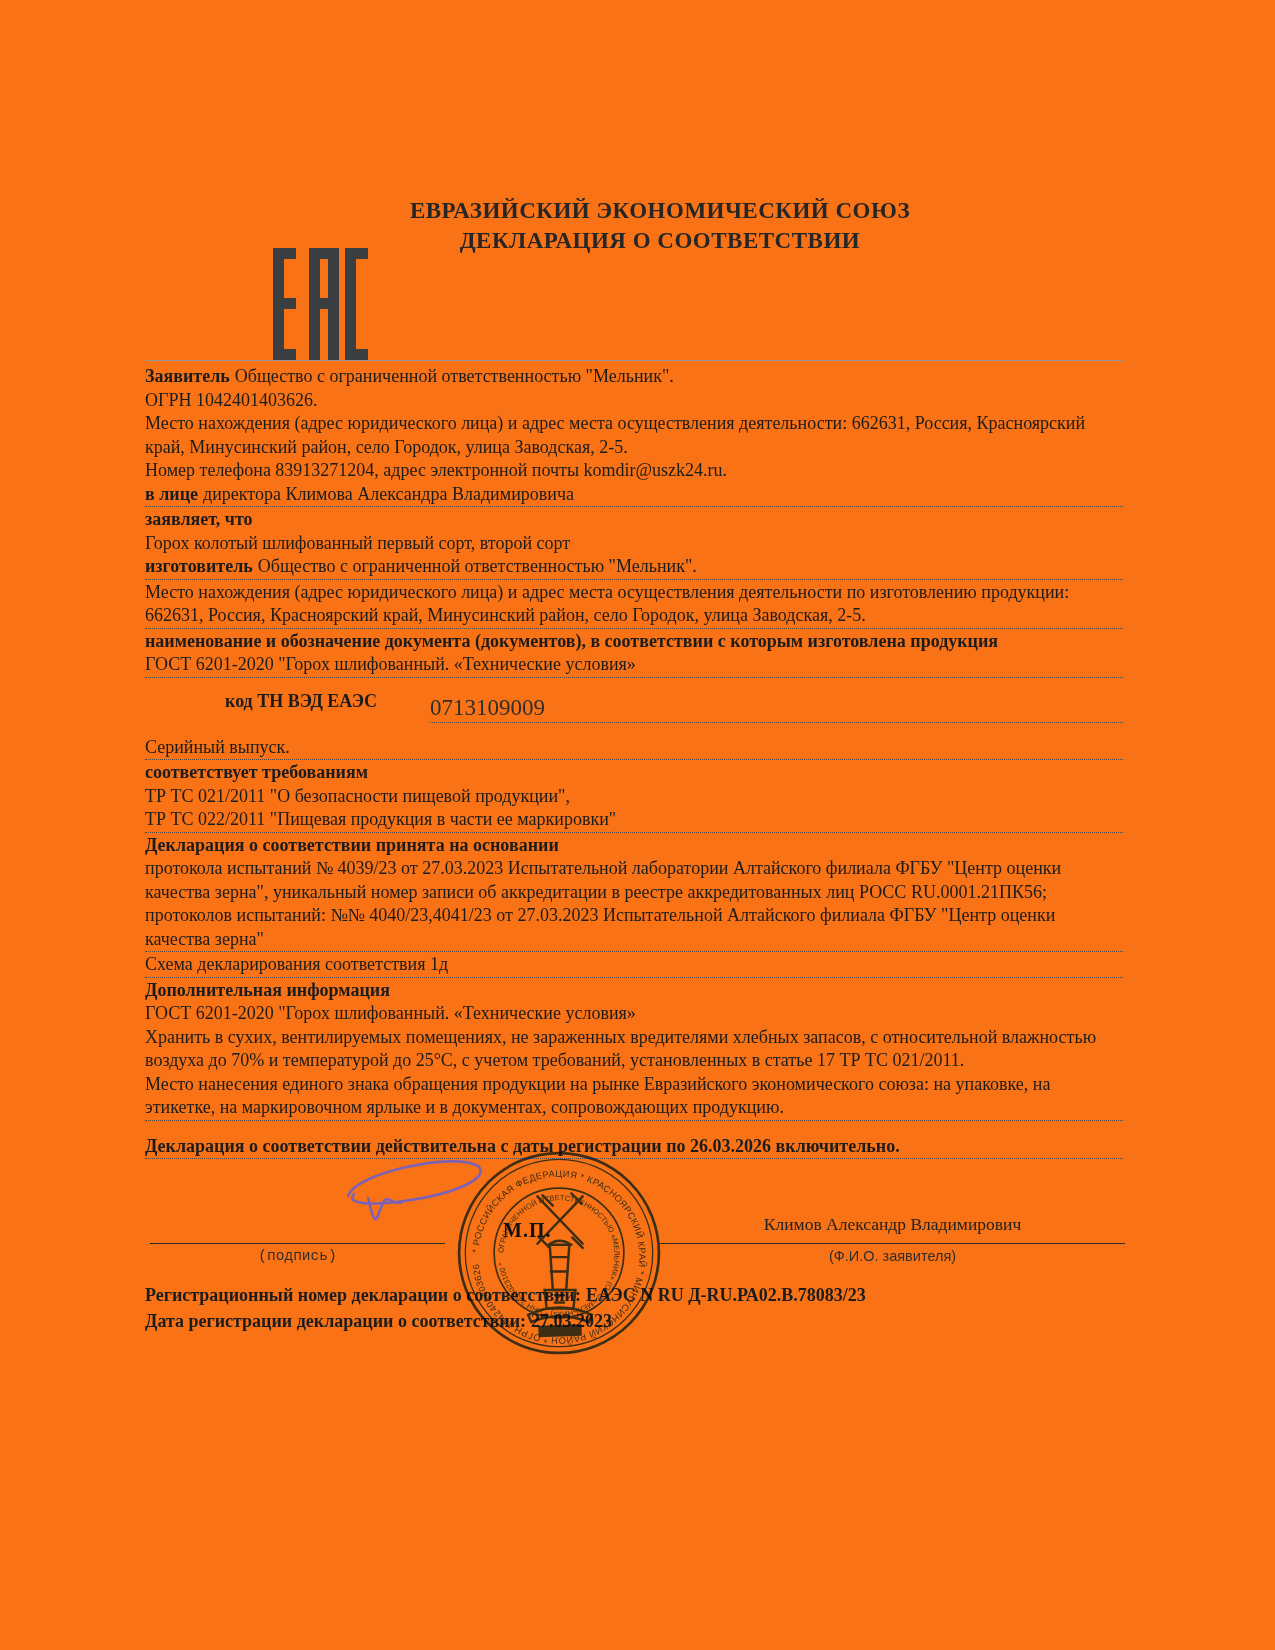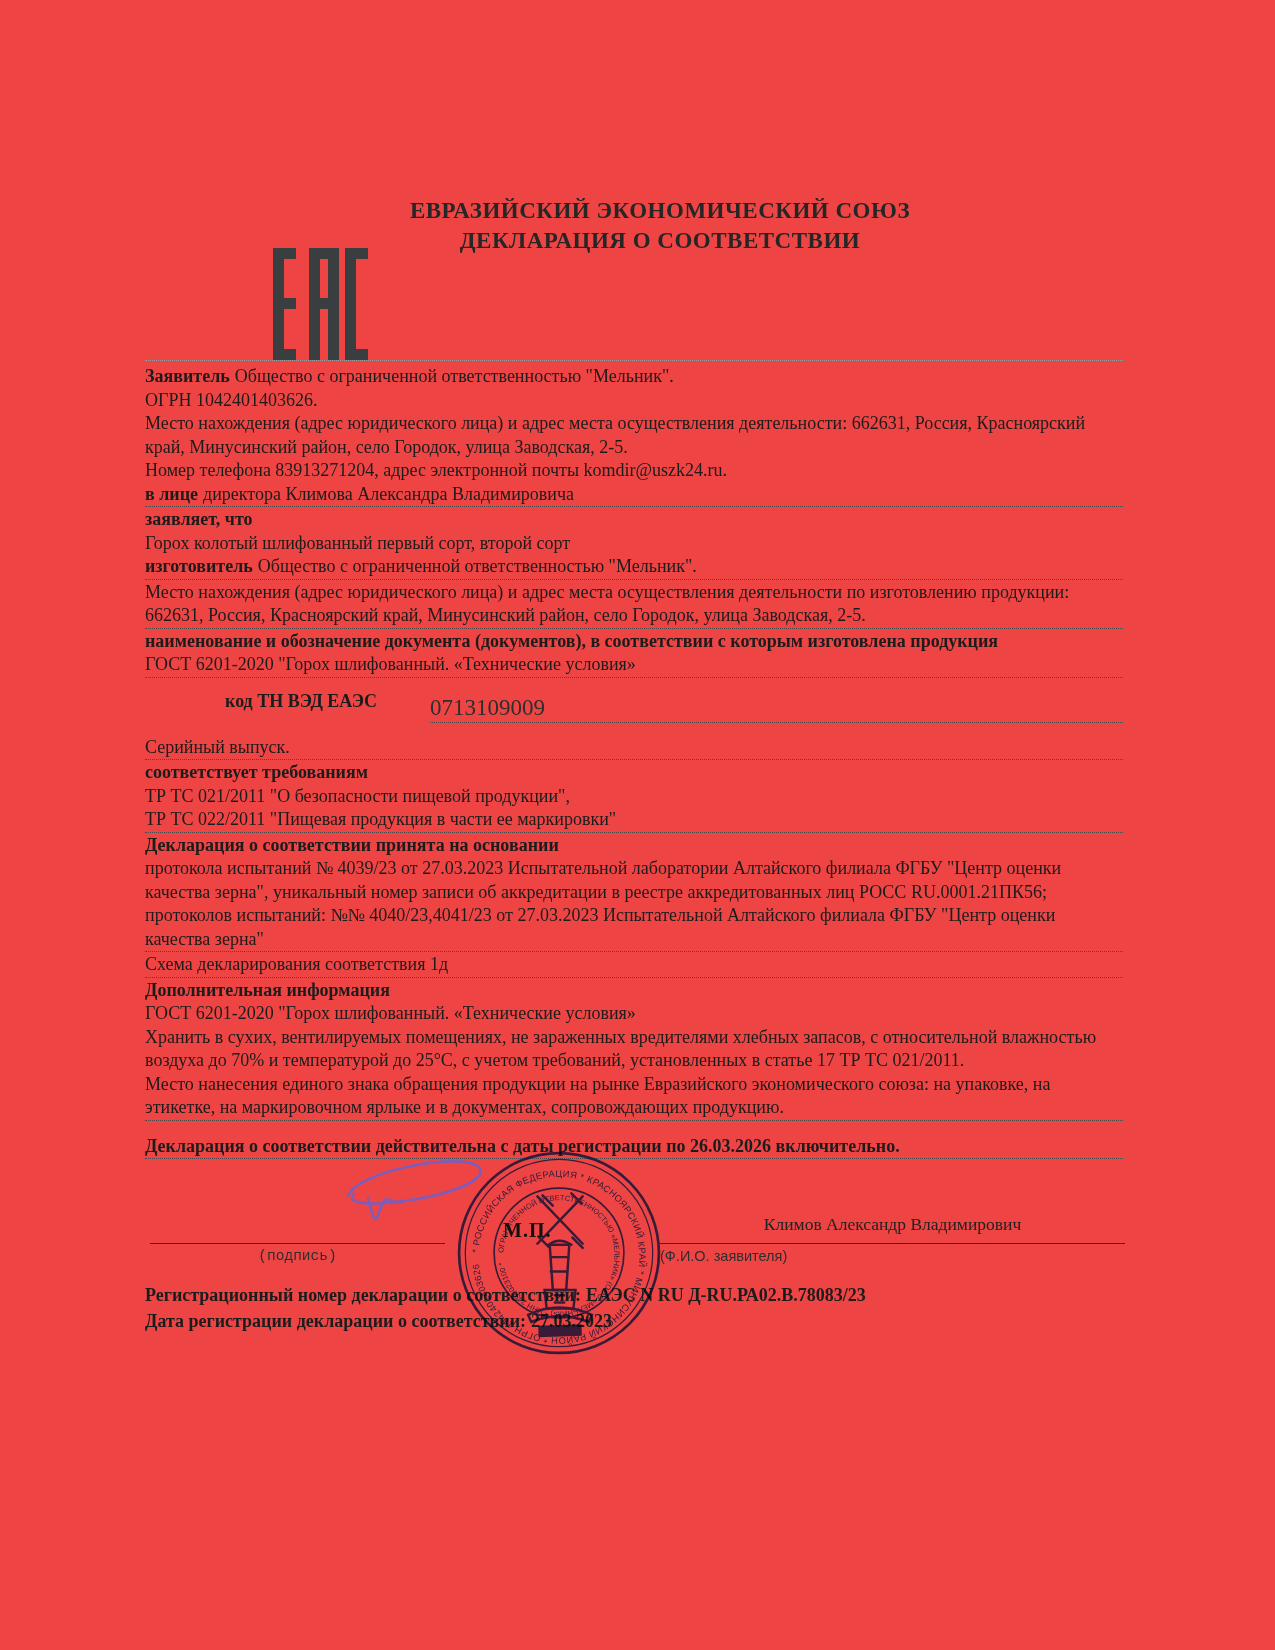--- a/index.html
+++ b/index.html
@@ -1,17 +1,17 @@
 <!DOCTYPE html>
 <html><head>
 <meta charset="utf-8">
 <style>
   html,body{margin:0;padding:0;background:#e8e8e8;}
   .page{
-    position:relative;width:1275px;height:1650px;background:#ef4444;
+    position:relative;width:1275px;height:1650px;background:#f97316;
     margin:0 auto;overflow:hidden;
     font-family:"Liberation Serif", serif;color:#1c1c1c;
   }
   
   .header{position:absolute;left:170px;top:196px;width:980px;text-align:center;}
   .header .t1,.header .t2{font-weight:bold;font-size:23px;letter-spacing:.5px;color:#262626;line-height:30px;}
   .eac{position:absolute;left:273px;top:248px;width:102px;height:112px;}
   
   .content{position:absolute;left:145px;top:360px;width:978px;font-size:18px;line-height:23.5px;}
   .content p{margin:0;padding:0;}
@@ -22,21 +22,21 @@
   .tnved .lab{position:absolute;left:80px;top:2px;font-weight:bold;}
   .tnved .code{position:absolute;left:285px;top:8px;right:0;border-bottom:1px dotted #4a4a4a;padding-bottom:3px;font-size:23px;color:#2e2e2e;}
   .validity{font-weight:bold;margin-top:14px !important;}
   
   .sig-squiggle{position:absolute;left:338px;top:1146px;z-index:2;}
   .sig-line-left{position:absolute;left:150px;top:1243px;width:295px;border-top:1.5px solid #2a2a2a;}
   .sig-cap-left{position:absolute;left:150px;top:1248px;width:295px;text-align:center;
     font-family:Liberation Mono, monospace;font-size:14.5px;color:#2e2e2e;}
   .sig-line-right{position:absolute;left:660px;top:1243px;width:465px;border-top:1.5px solid #2a2a2a;}
   .sig-name{position:absolute;left:660px;top:1214px;width:465px;text-align:center;font-size:17.5px;color:#222;}
-  .sig-cap-right{position:absolute;left:660px;top:1248px;width:465px;
+  .sig-cap-right{position:absolute;left:660px;top:1248px;width:465px;text-align:center;
     font-family:"Liberation Sans",sans-serif;font-size:14.5px;color:#2e2e2e;}
   .mp{position:absolute;left:503px;top:1219px;font-weight:bold;font-size:20px;color:#111;z-index:4;letter-spacing:1px;}
   .stamp{position:absolute;left:456px;top:1150px;width:206px;height:206px;z-index:3;
     mix-blend-mode:multiply;opacity:.92;}
   
   .reg{position:absolute;left:145px;top:1282px;width:978px;font-size:18px;font-weight:bold;line-height:26px;z-index:1;}
   .reg span{margin-right:5px;}
 </style>
 </head>
 <body>

